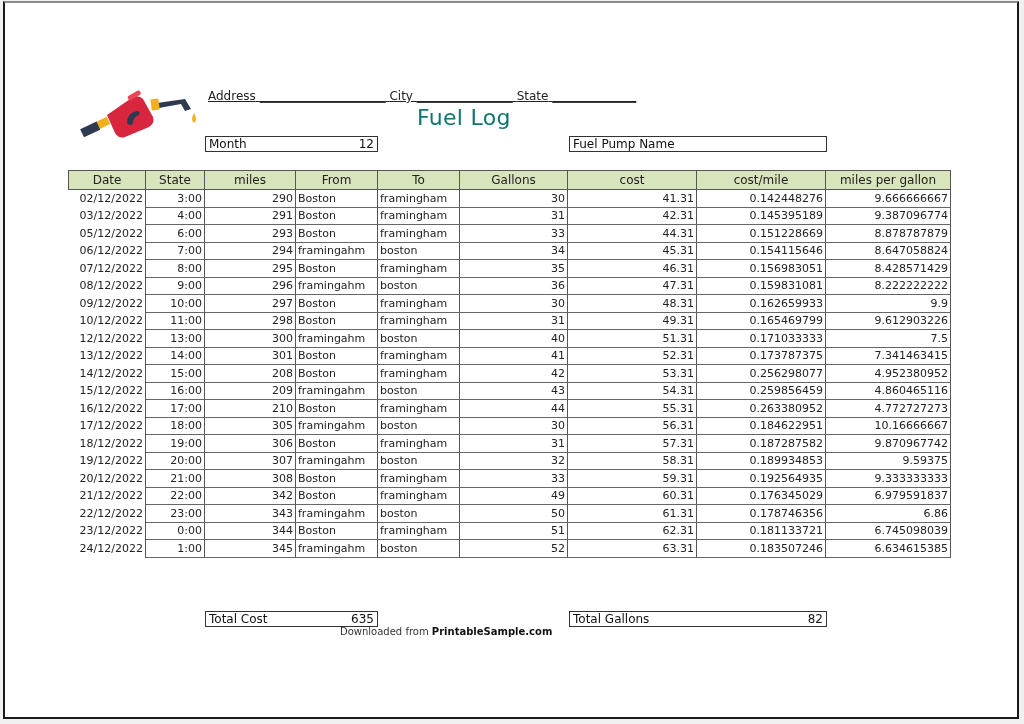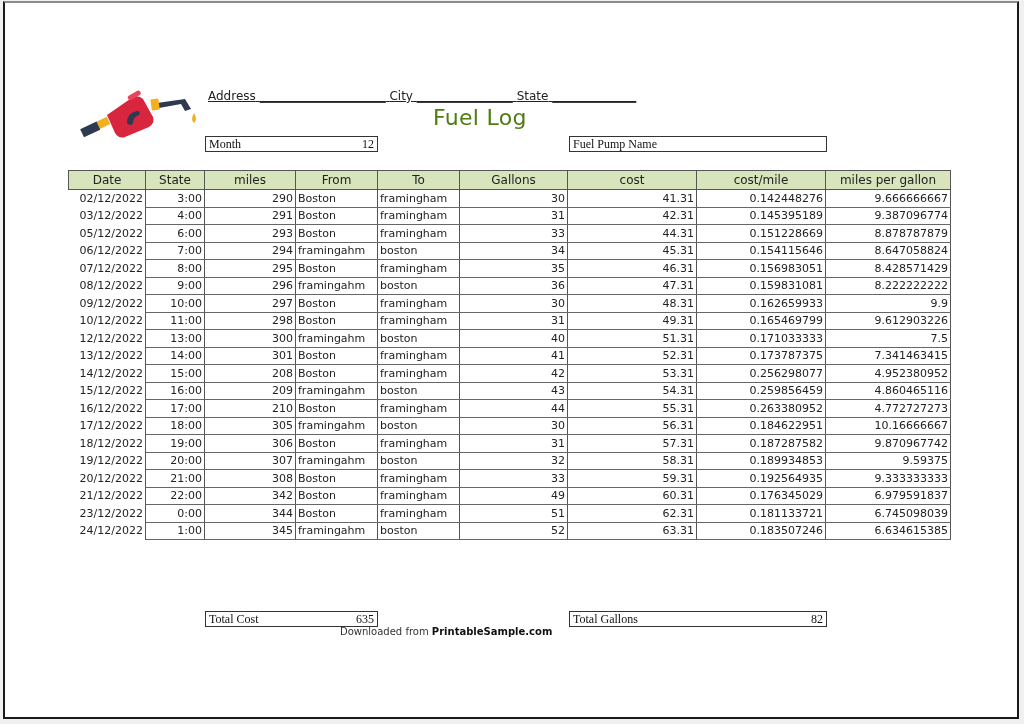--- a/index.html
+++ b/index.html
@@ -6,25 +6,25 @@
     body { width: 1024px; height: 724px; position: relative; overflow: hidden; font-family: "DejaVu Sans", sans-serif; }
     .page {
       position: absolute; left: 3px; top: 1px; width: 1016px; height: 718px;
       background: #ffffff;
       border-left: 2px solid #1a1a1a; border-top: 2px solid #8a8a8a;
       border-right: 2px solid #1a1a1a; border-bottom: 2px solid #1a1a1a;
       box-sizing: border-box;
     }
     .logo { position: absolute; left: 72px; top: 84px; width: 130px; height: 56px; }
     .hdr-line { position: absolute; left: 203px; top: 86px; font-size: 12px; color: #222; white-space: pre; text-decoration: underline; }
-    .title { position: absolute; left: 412px; top: 102px; font-size: 22px; color: #4d7c0f; letter-spacing: 0.3px; margin-left: 16px; }
+    .title { position: absolute; left: 412px; top: 102px; font-size: 22px; color: #0f766e; letter-spacing: 0.3px; }
     .box {
       position: absolute; border: 1px solid #333; height: 16px; box-sizing: border-box;
       font-size: 12px; color: #111; display: flex; justify-content: space-between; align-items: center;
-      padding: 7px 3px; line-height: 14px; font-family: Liberation Serif, serif;
+      padding: 7px 3px; line-height: 14px;
     }
     .month-box { left: 200px; top: 133px; width: 173px; }
     .pump-box { left: 564px; top: 133px; width: 258px; }
     .total-cost-box { left: 200px; top: 608px; width: 173px; gap: 32px; }
     .total-gal-box { left: 564px; top: 608px; width: 258px; }
 
     table.log {
       position: absolute; left: 63px; top: 167px; border-collapse: collapse;
       font-family: "DejaVu Sans", sans-serif; font-size: 11px; color: #222;
     }
@@ -283,20 +283,31 @@
           <td class="num">22:00</td>
           <td class="num">342</td>
           <td class="txt">Boston</td>
           <td class="txt">framingham</td>
           <td class="num">49</td>
           <td class="num">60.31</td>
           <td class="num">0.176345029</td>
           <td class="num">6.979591837</td>
         </tr>
         <tr>
+          <td class="date">22/12/2022</td>
+          <td class="num">23:00</td>
+          <td class="num">343</td>
+          <td class="txt">framingahm</td>
+          <td class="txt">boston</td>
+          <td class="num">50</td>
+          <td class="num">61.31</td>
+          <td class="num">0.178746356</td>
+          <td class="num">6.86</td>
+        </tr>
+        <tr>
           <td class="date">23/12/2022</td>
           <td class="num">0:00</td>
           <td class="num">344</td>
           <td class="txt">Boston</td>
           <td class="txt">framingham</td>
           <td class="num">51</td>
           <td class="num">62.31</td>
           <td class="num">0.181133721</td>
           <td class="num">6.745098039</td>
         </tr>

